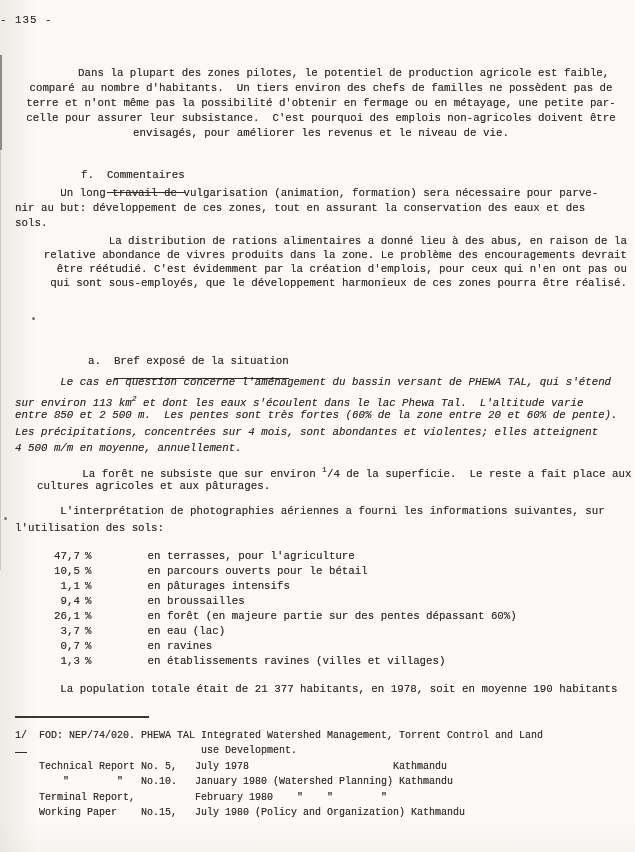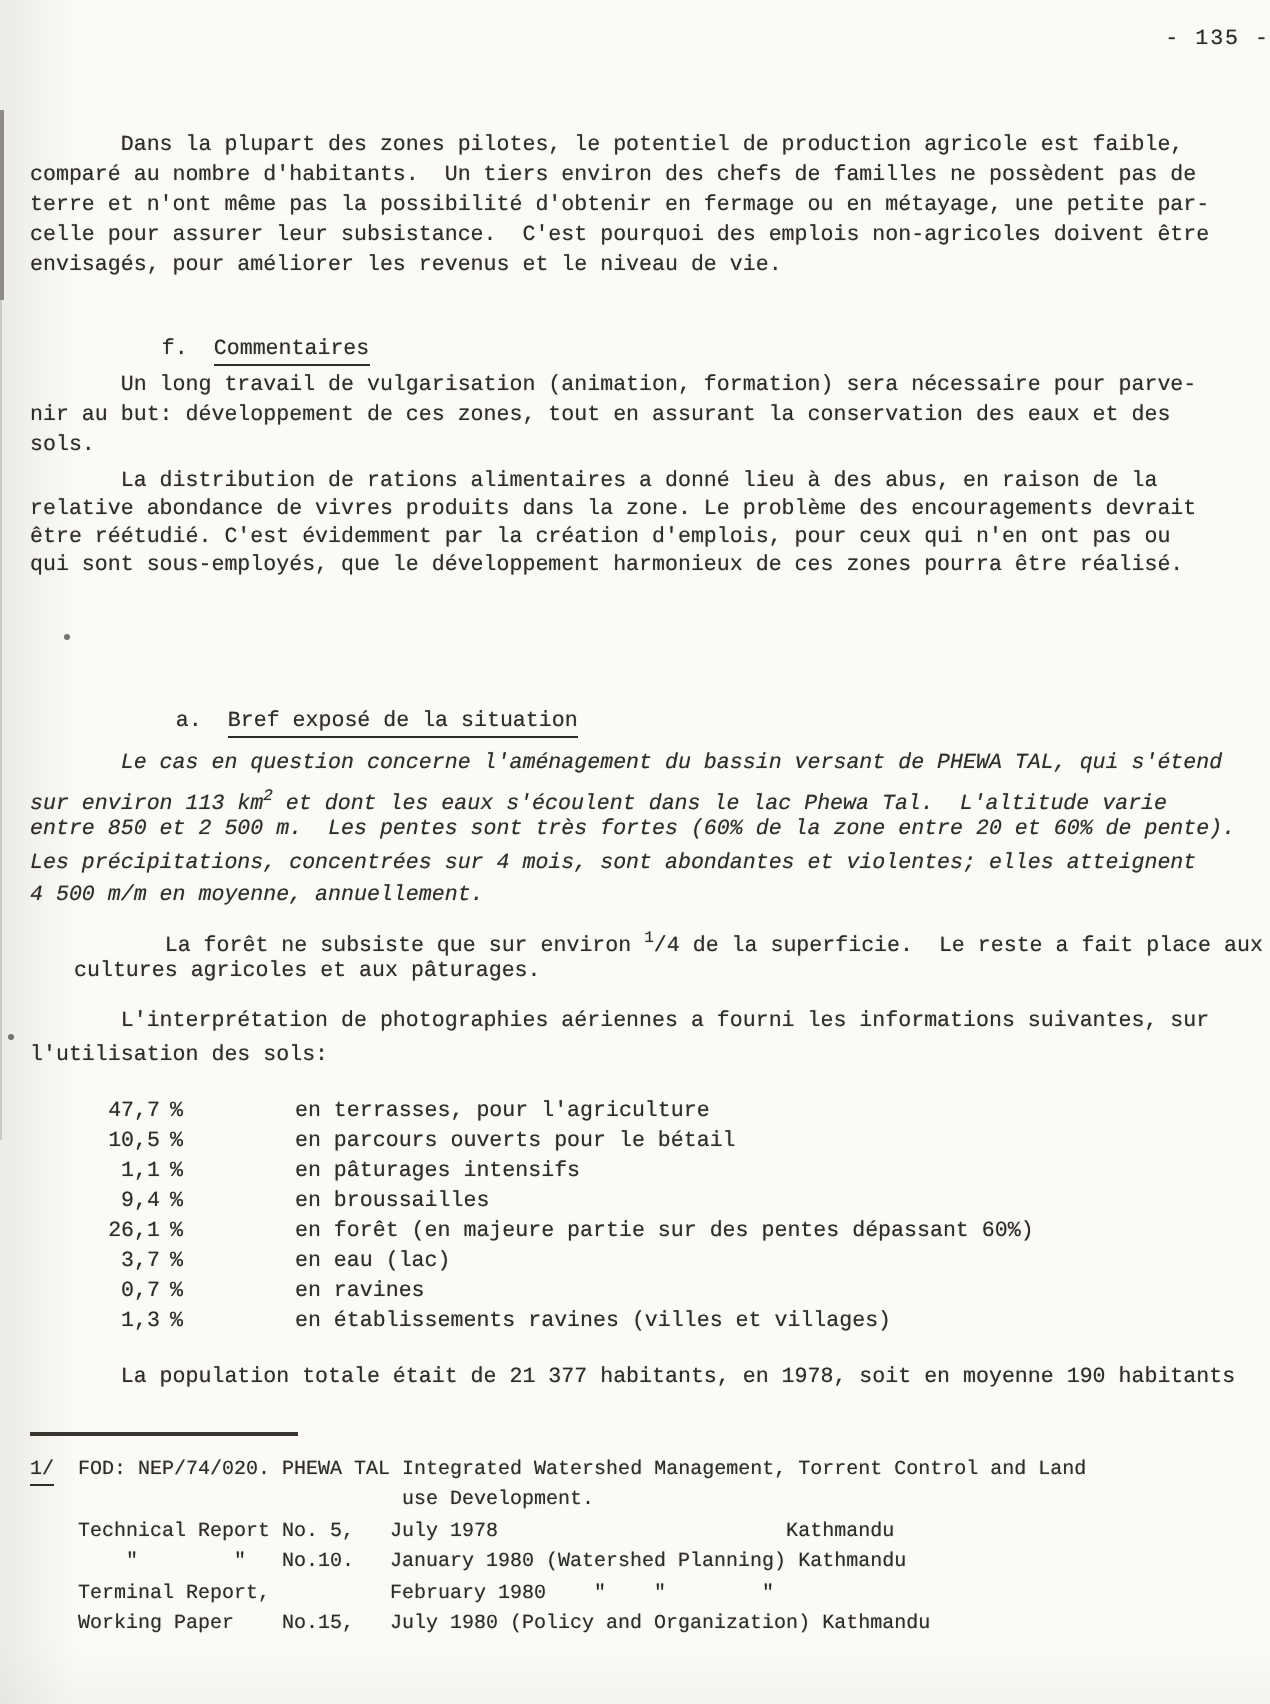--- a/index.html
+++ b/index.html
@@ -10,26 +10,26 @@
     background:#fbfaf6;
     background-image:linear-gradient(90deg, rgba(190,188,180,.25) 0px, rgba(251,250,246,0) 38px),
                      linear-gradient(0deg, rgba(200,198,190,.12) 0px, rgba(251,250,246,0) 30px);
     overflow:hidden;
     font-family:"Liberation Mono","DejaVu Sans Mono",monospace;
     color:#2f2d2a;
     text-shadow:0 0 .5px rgba(47,45,42,.55);
   }
   .blk{position:absolute;left:15px;right:8px;}
   .line{white-space:pre;font-size:10.8px;line-height:15px;height:15px;}
-  .lh14 .line{line-height:14px;height:14px;}
+  .lh14 .line{line-height:14px;height:14px;text-align:right;}
   .lh165 .line{line-height:16.5px;height:16.5px;}
   .lh17 .line{line-height:17px;height:17px;}
-  .pagenum{position:absolute;top:14px;left:0;right:0;text-align:right;font-size:10.8px;letter-spacing:1px;}
+  .pagenum{position:absolute;top:14px;left:0;right:0;text-align:left;font-size:10.8px;letter-spacing:1px;}
   .heading{position:absolute;font-size:10.8px;white-space:pre;}
-  .u{border-bottom:1px solid #2f2d2a;padding-bottom:1px;}
+  .u{border-bottom:1px solid #2f2d2a;padding-bottom:11px;}
   .sup{font-size:8px;vertical-align:4.5px;}
   .refmark{font-size:8.5px;vertical-align:5px;border-bottom:1px solid #2f2d2a;}
   .gap2{display:inline-block;width:13px;}
   .gap3{display:inline-block;width:20px;}
   
   .landuse{position:absolute;left:52px;top:549px;}
   .lurow{white-space:pre;font-size:10.8px;line-height:15px;height:15px;}
   .lupct{display:inline-block;width:28px;text-align:right;}
   .luunit{margin-left:5px;}
   .lulabel{margin-left:8px;padding-left:48px;}
@@ -47,21 +47,21 @@
 
 <div class="page">
 
   <div class="edge"></div>
   <div class="edge2"></div>
   <div class="dot" style="left:32px;top:317px;"></div>
   <div class="dot" style="left:4px;top:517px;"></div>
 
   <div class="pagenum">- 135 -</div>
 
-  <div class="blk" style="top:66px;">
+  <div class="blk" style="top:66px;text-align:center;">
     <div class="line">       Dans la plupart des zones pilotes, le potentiel de production agricole est faible,</div>
     <div class="line">comparé au nombre d'habitants.  Un tiers environ des chefs de familles ne possèdent pas de</div>
     <div class="line">terre et n'ont même pas la possibilité d'obtenir en fermage ou en métayage, une petite par-</div>
     <div class="line">celle pour assurer leur subsistance.  C'est pourquoi des emplois non-agricoles doivent être</div>
     <div class="line">envisagés, pour améliorer les revenus et le niveau de vie.</div>
   </div>
 
   <div class="heading" style="left:55px;top:157px;">
     <span>f.</span><span class="gap2"></span><span class="u">Commentaires</span>
   </div>

